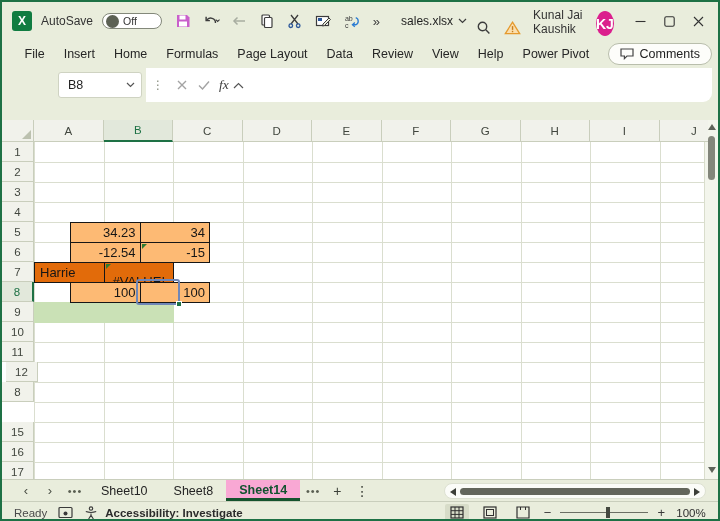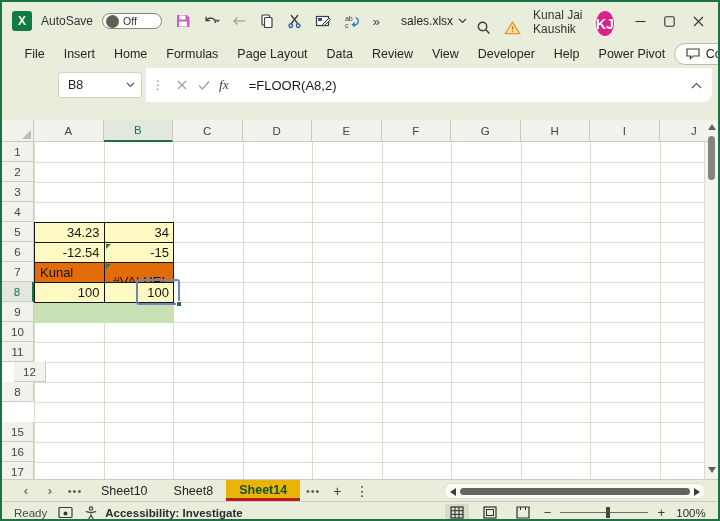--- a/index.html
+++ b/index.html
@@ -43,40 +43,40 @@
   .fb-collapse{margin-right:10px;color:#555;}
   
   .sheet{position:absolute;left:0;top:118px;width:706px;height:359px;background:#fff;overflow:hidden;}
   .corner{position:absolute;background:#F1F2EB;border-right:1px solid #C9CEBC;border-bottom:1px solid #C9CEBC;z-index:3;}
   .corner:after{content:"";position:absolute;right:2px;bottom:2px;width:0;height:0;border-bottom:9px solid #BCC1AF;border-left:9px solid transparent;}
   .chdr,.rhdr{position:absolute;background:#F1F2EB;border-right:1px solid #C9CEBC;border-bottom:1px solid #C9CEBC;display:flex;align-items:center;justify-content:center;font-size:11.5px;color:#41463e;z-index:3;}
   .chdr.sel{background:#E2E8DB;color:#1E7145;border-bottom:2px solid #1E7145;}
   .rhdr.sel{background:#E2E8DB;color:#1E7145;border-right:2px solid #1E7145;}
   .vline,.hline{position:absolute;background:#DADECF;z-index:0;}
   .cell{position:absolute;display:flex;align-items:center;font-size:13px;color:#161616;z-index:2;overflow:hidden;}
-  .cell.num{background:#fef9c3;border:1px solid #161616;justify-content:flex-end;padding-right:4px;}
+  .cell.num{background:#fdba74;border:1px solid #161616;justify-content:flex-end;padding-right:4px;margin-left:36px;}
   .cell.text{background:#E26B0A;border:1px solid #161616;padding-left:5px;}
   .cell.error{background:#E26B0A;border:1px solid #161616;justify-content:center;}
   .cell.title{background:#CAE1B6;border:1px solid #161616;justify-content:center;color:#2F5420;font-weight:600;}
   .cell.fill{background:#CAE1B6;z-index:1;}
   .flag{position:absolute;left:1px;top:1px;width:0;height:0;border-top:5px solid #2E7D32;border-right:5px solid transparent;}
   .selbox{position:absolute;border:2.5px solid #6F87B8;border-radius:3px;z-index:5;}
   .fillhandle{position:absolute;width:6px;height:6px;background:#1E7145;border:1px solid #fff;z-index:6;}
   
   .vscroll{position:absolute;top:118px;right:0;width:14px;height:359px;background:#F3F5EC;border-left:1px solid #d9ddcc;}
   .vs-up{position:absolute;top:4px;left:3px;width:0;height:0;border-left:4px solid transparent;border-right:4px solid transparent;border-bottom:6px solid #5f635a;}
   .vs-thumb{position:absolute;top:16px;left:3px;width:7px;height:44px;background:#83867b;border-radius:4px;}
   .vs-down{position:absolute;bottom:6px;left:3px;width:0;height:0;border-left:4px solid transparent;border-right:4px solid transparent;border-top:6px solid #5f635a;}
   
   .tabbar{position:absolute;left:0;top:477px;right:0;height:22px;border-top:1px solid #c9cebc;display:flex;align-items:center;padding-left:12px;}
   .nav-glyph{color:#4a4f45;width:24px;text-align:center;font-size:13px;}
   .nav-dots{color:#5a5f52;width:26px;text-align:center;font-size:11px;letter-spacing:1px;}
   .stabs{display:flex;align-items:stretch;height:100%;justify-content:space-between;}
   .stab{display:flex;align-items:center;padding:0 13px;color:#242424;font-size:12.5px;white-space:nowrap;}
-  .stab.active{background:#eab308;color:#11522f;font-weight:bold;border-bottom:3px solid #b91c1c;padding-top:1px;}
+  .stab.active{background:#f9a8d4;color:#11522f;font-weight:bold;border-bottom:3px solid #14532d;padding-top:1px;}
   .tab-extra{color:#3c4038;margin:0 7px;font-size:14px;}
   .hscroll{position:absolute;right:12px;top:3px;width:262px;height:16px;background:#FBFCF8;border:1px solid #dde1d2;border-radius:8px;}
   .hs-left{position:absolute;left:5px;top:4px;width:0;height:0;border-top:4px solid transparent;border-bottom:4px solid transparent;border-right:6px solid #3c3f38;}
   .hs-thumb{position:absolute;left:15px;right:15px;top:3.5px;height:7px;background:#63665c;border-radius:4px;}
   .hs-right{position:absolute;right:5px;top:4px;width:0;height:0;border-top:4px solid transparent;border-bottom:4px solid transparent;border-left:6px solid #3c3f38;}
   
   .statusbar{position:absolute;left:0;top:499px;right:0;height:22px;border-top:1px solid #c9cebc;display:flex;align-items:center;padding:0 10px 0 12px;gap:11px;font-size:11.5px;color:#3a3a3a;}
   .ready-label{color:#4a4a4a;}
   .a11y-label{font-weight:bold;color:#2b2b2b;}
   .sb-right{margin-left:auto;display:flex;align-items:center;gap:9px;}
@@ -200,21 +200,20 @@
   <div class="ribbonbar">
     <div class="rtabs" id="ribbon-tabs">
         <div class="rtab">File</div>
         <div class="rtab">Insert</div>
         <div class="rtab">Home</div>
         <div class="rtab">Formulas</div>
         <div class="rtab">Page Layout</div>
         <div class="rtab">Data</div>
         <div class="rtab">Review</div>
         <div class="rtab">View</div>
-        <div class="rtab">Developer</div>
         <div class="rtab">Help</div>
         <div class="rtab">Power Pivot</div>
       </div>
     <div class="ribbon-right">
       <div class="comments-btn">
         <svg width="14" height="12" viewBox="0 0 14 12">
             <path d="M1 1h12v7H7l-2.6 2.6V8H1z" fill="none" stroke="#444" stroke-width="1.2"></path>
           </svg>
         <span>Comments</span>
       </div>
@@ -235,21 +234,20 @@
           <svg width="10" height="10" viewBox="0 0 10 10">
             <path d="M1 1l8 8M9 1 1 9" stroke="#a3a3a3" stroke-width="1.4"></path>
           </svg>
         </span>
       <span class="fbtn">
           <svg width="12" height="10" viewBox="0 0 12 10">
             <path d="M1 5.5 4.5 9 11 1.5" fill="none" stroke="#a3a3a3" stroke-width="1.4"></path>
           </svg>
         </span>
       <span class="fx-label">fx</span>
-      <span class="formula-text">=FLOOR(A8,2)</span>
       <span class="fb-collapse">
           <svg width="11" height="7" viewBox="0 0 11 7">
             <path d="M1 6 5.5 1.5 10 6" fill="none" stroke="#555" stroke-width="1.2"></path>
           </svg>
         </span>
     </div>
   </div>
 
   <div class="sheet" id="sheet-grid">
       <div class="corner" style="left: 0px; top: 0px; width: 32px; height: 22px;"></div>
@@ -267,21 +265,21 @@
       <div class="rhdr" style="left: 0px; top: 42px; width: 32px; height: 20px;">2</div>
       <div class="rhdr" style="left: 0px; top: 62px; width: 32px; height: 20px;">3</div>
       <div class="rhdr" style="left: 0px; top: 82px; width: 32px; height: 20px;">4</div>
       <div class="rhdr" style="left: 0px; top: 102px; width: 32px; height: 20px;">5</div>
       <div class="rhdr" style="left: 0px; top: 122px; width: 32px; height: 20px;">6</div>
       <div class="rhdr" style="left: 0px; top: 142px; width: 32px; height: 20px;">7</div>
       <div class="rhdr sel" style="left: 0px; top: 162px; width: 32px; height: 20px;">8</div>
       <div class="rhdr" style="left: 0px; top: 182px; width: 32px; height: 20px;">9</div>
       <div class="rhdr" style="left: 0px; top: 202px; width: 32px; height: 20px;">10</div>
       <div class="rhdr" style="left: 0px; top: 222px; width: 32px; height: 20px;">11</div>
-      <div class="rhdr" style="left: 12px; top: 242px; width: 32px; height: 20px;">12</div>
+      <div class="rhdr" style="left: 4px; top: 242px; width: 32px; height: 20px;">12</div>
       <div class="rhdr" style="left: 0px; top: 262px; width: 32px; height: 20px;">8</div>
       <div class="rhdr" style="left: 0px; top: 282px; width: 32px; height: 20px; margin-top: 27px;">14</div>
       <div class="rhdr" style="left: 0px; top: 302px; width: 32px; height: 20px;">15</div>
       <div class="rhdr" style="left: 0px; top: 322px; width: 32px; height: 20px;">16</div>
       <div class="rhdr" style="left: 0px; top: 342px; width: 32px; height: 20px;">17</div>
       <div class="vline" style="left: 32px; top: 22px; width: 1px; height: 337px;"></div>
       <div class="vline" style="left: 101.5px; top: 22px; width: 1px; height: 337px;"></div>
       <div class="vline" style="left: 171px; top: 22px; width: 1px; height: 337px;"></div>
       <div class="vline" style="left: 240.5px; top: 22px; width: 1px; height: 337px;"></div>
       <div class="vline" style="left: 310px; top: 22px; width: 1px; height: 337px;"></div>
@@ -303,21 +301,21 @@
       <div class="hline" style="left: 32px; top: 242px; width: 674px; height: 1px;"></div>
       <div class="hline" style="left: 32px; top: 262px; width: 674px; height: 1px;"></div>
       <div class="hline" style="left: 32px; top: 282px; width: 674px; height: 1px;"></div>
       <div class="hline" style="left: 32px; top: 302px; width: 674px; height: 1px;"></div>
       <div class="hline" style="left: 32px; top: 322px; width: 674px; height: 1px;"></div>
       <div class="hline" style="left: 32px; top: 342px; width: 674px; height: 1px;"></div>
       <div class="cell num" style="left: 32px; top: 102px; width: 70.5px; height: 21px;">34.23</div>
       <div class="cell num" style="left: 101.5px; top: 102px; width: 70.5px; height: 21px;">34</div>
       <div class="cell num" style="left: 32px; top: 122px; width: 70.5px; height: 21px;">-12.54</div>
       <div class="cell num" style="left: 101.5px; top: 122px; width: 70.5px; height: 21px;">-15<span class="flag"></span></div>
-      <div class="cell text" style="left: 32px; top: 142px; width: 70.5px; height: 21px;">Kunal</div>
+      <div class="cell text" style="left: 32px; top: 142px; width: 70.5px; height: 21px;">Harrie</div>
       <div class="cell error" style="left: 101.5px; top: 142px; width: 70.5px; height: 39px;">#VALUE!<span class="flag"></span></div>
       <div class="cell num" style="left: 32px; top: 162px; width: 70.5px; height: 21px;">100</div>
       <div class="cell num" style="left: 101.5px; top: 162px; width: 70.5px; height: 21px;">100</div>
       <div class="selbox" style="left: 133.5px; top: 159px; width: 44px; height: 26px;"></div>
       <div class="fillhandle" style="left: 173.5px; top: 181px;"></div>
       <div class="cell fill" style="left: 32px; top: 182px; width: 70.5px; height: 21px;"></div>
       <div class="cell fill" style="left: 101.5px; top: 182px; width: 70.5px; height: 21px;"></div>
     </div>
 
   <div class="vscroll">

